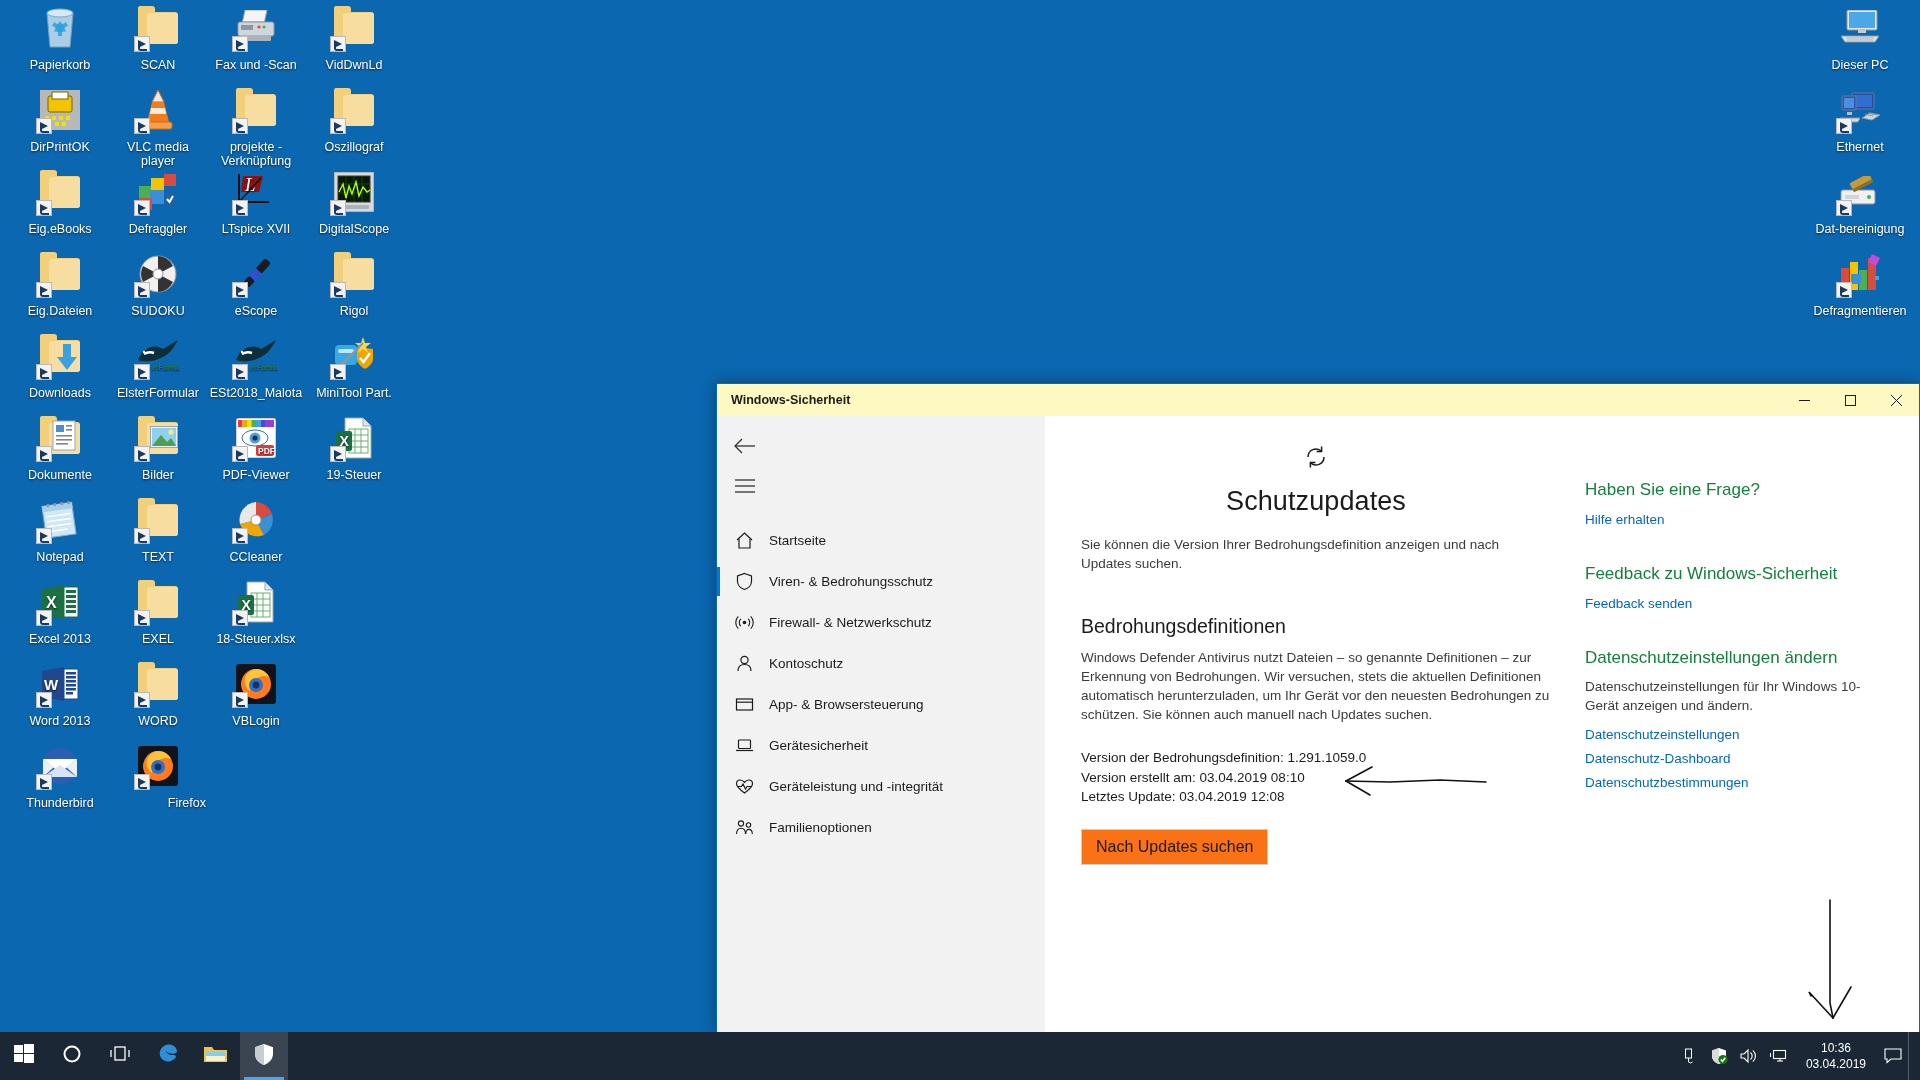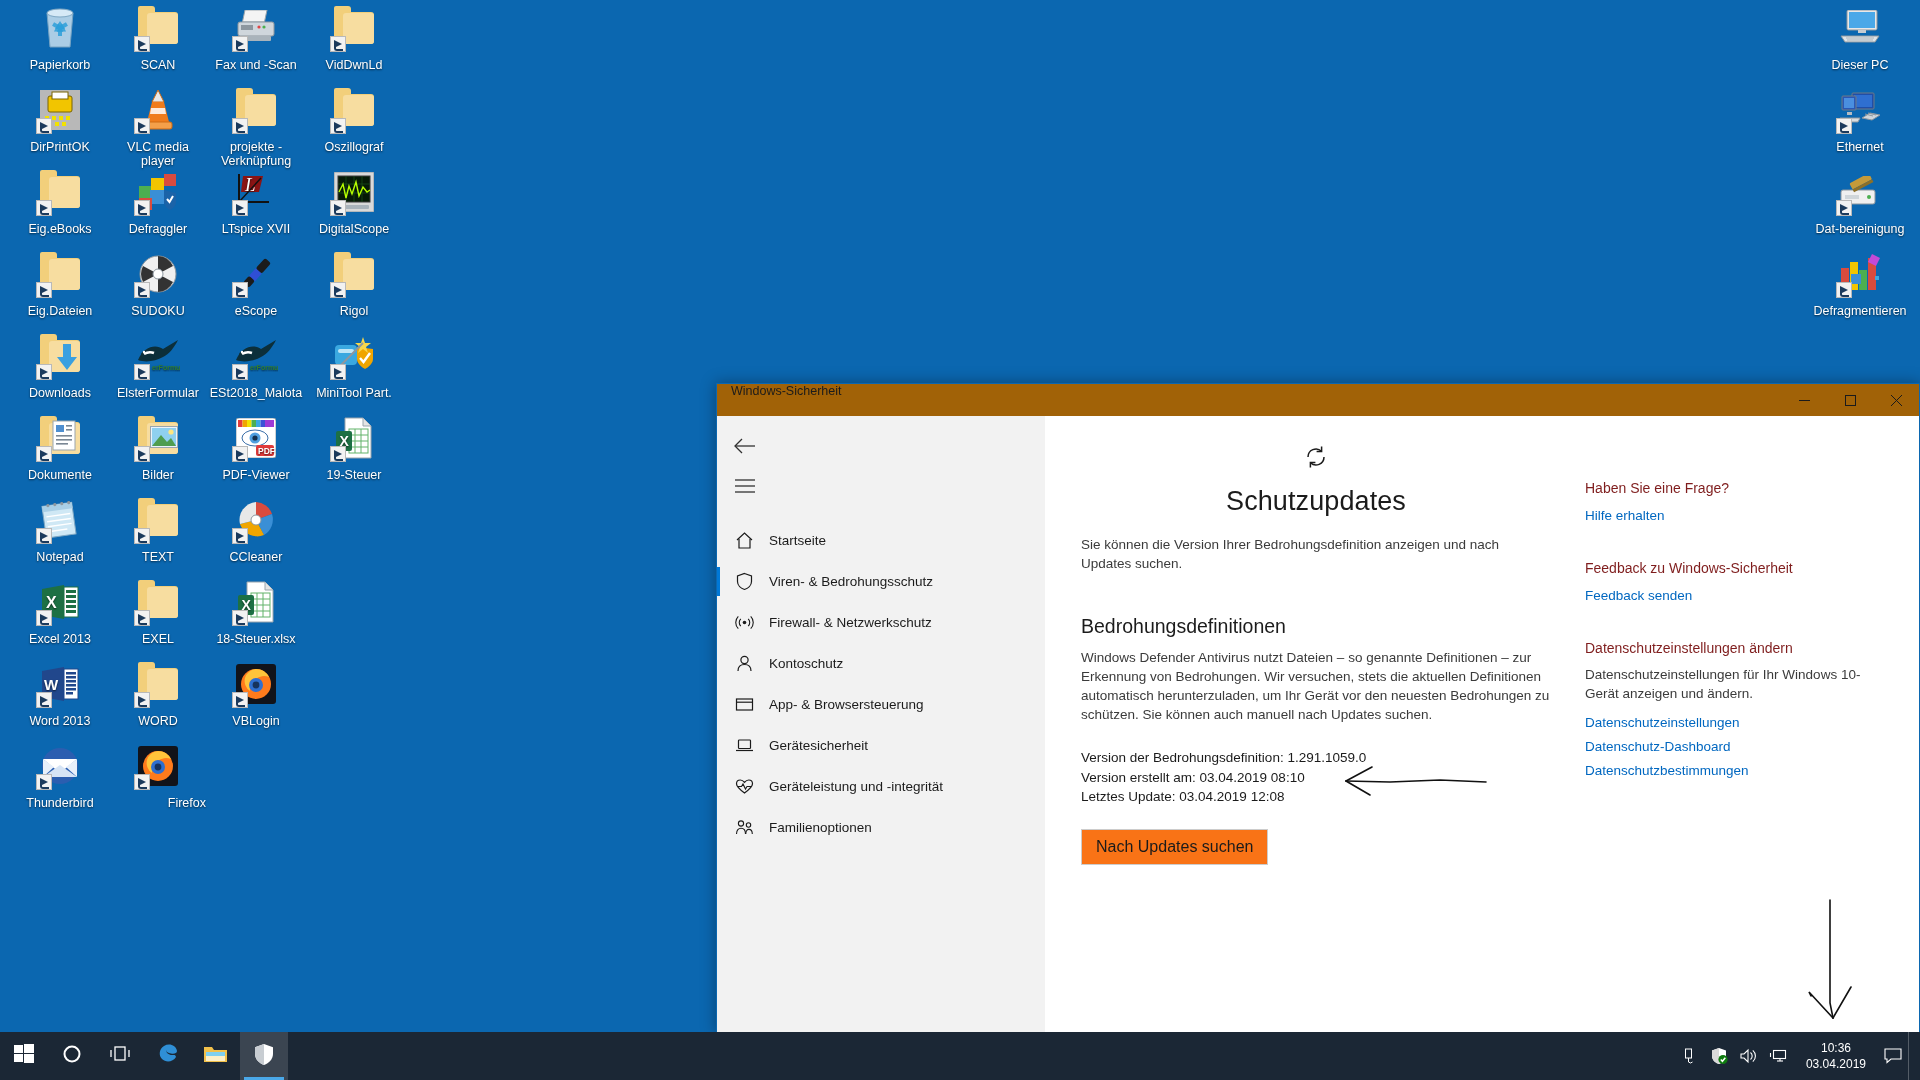--- a/index.html
+++ b/index.html
@@ -83,23 +83,24 @@
     position: absolute;
     left: 716px; top: 383px;
     width: 1204px; height: 650px;
     background: #ffffff;
     border: 1px solid #0b67b0;
     box-shadow: 0 0 14px rgba(0,0,0,.35);
     display: flex; flex-direction: column;
   }
   #titlebar {
     height: 32px; flex: 0 0 32px;
-    display: flex; align-items: flex-start;
-    background: #a16207;
+    display: flex; align-items: center;
+    background: #fef9c3;
     border-bottom: none;
+    font-weight: bold;
   }
   #titlebar .wtitle {
     padding-left: 14px;
     font-size: 12.5px;
     color: #1b1b1b;
   }
   #titlebar .spacer { flex: 1; }
   .wbtn {
     width: 46px; height: 32px;
     display: flex; align-items: center; justify-content: center;
@@ -185,21 +186,21 @@
     background: #f97316;
     border: 1px solid #cccccc;
     color: #1b1b1b;
     font-size: 16px;
     font-family: "Liberation Sans", sans-serif;
     padding: 8px 14px;
     cursor: default;
   }
 
   .side-h {
-    font-size: 14px; color: #7f1d1d;
+    font-size: 17px; color: #15803d;
     margin-bottom: 9px;
   }
   .side-p {
     font-size: 13.5px; color: #3b3b3b; line-height: 19px;
     margin-bottom: 9px;
   }
   .side-link {
     display: block;
     font-size: 13.5px; color: #0067c0;
     text-decoration: none;

